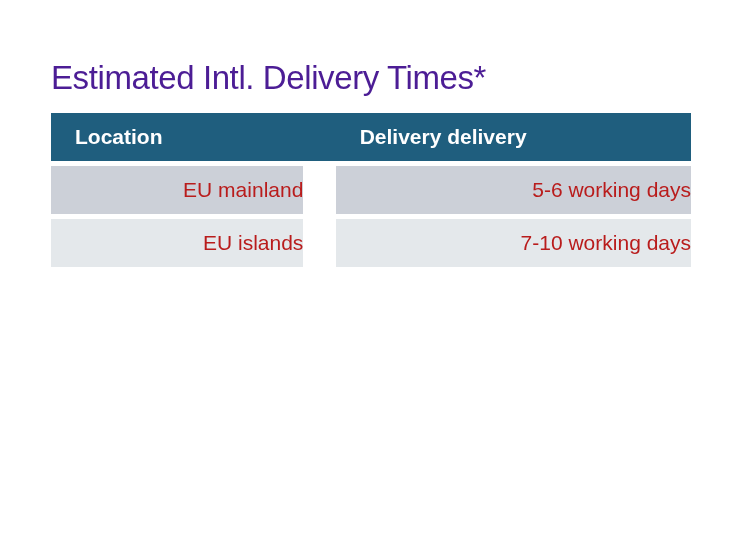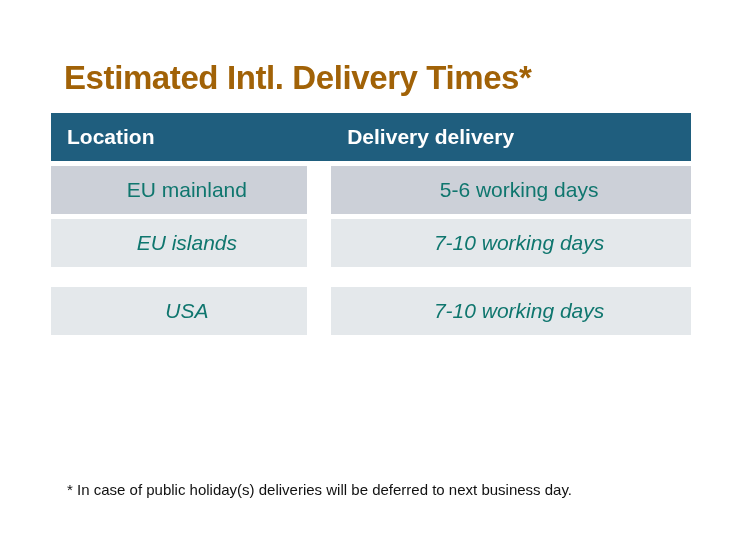--- a/index.html
+++ b/index.html
@@ -18,42 +18,41 @@
     width: 745px;
     height: 536px;
     background: #ffffff;
     box-sizing: border-box;
   }
   #page-title {
     position: absolute;
     left: 51px;
     top: 36px;
     font-size: 33px;
-    font-weight: 700;
+    font-weight: 400;
     letter-spacing: -0.4px;
-    color: #a16207;
+    color: #4c1d95;
     line-height: 40px;
     white-space: nowrap;
-    margin-left: 13px;
   }
   #delivery-table {
     position: absolute;
     left: 51px;
     top: 113px;
     width: 640px;
     border-collapse: separate;
     border-spacing: 0;
   }
   #delivery-table tr.table-header-row th {
     background: #1F5E7E;
     color: #ffffff;
     font-size: 21px;
     font-weight: 700;
     text-align: left;
-    padding: 11px 0 12px 16px;
+    padding: 11px 0 12px 24px;
     line-height: 25px;
     white-space: nowrap;
   }
   #delivery-table tr th.col-location,
   #delivery-table tr td.col-location {
     width: 262px;
     box-sizing: border-box;
   }
   #delivery-table tr th.col-delivery,
   #delivery-table tr td.col-delivery {
@@ -66,33 +65,32 @@
     padding: 0;
     background: #ffffff;
   }
   #delivery-table tr.row-spacer td {
     height: 5px;
     padding: 0;
     background: #ffffff;
   }
   #delivery-table tbody td {
     font-size: 21px;
-    color: #0f766e;
+    color: #b91c1c;
     font-weight: 400;
-    text-align: center;
+    text-align: right;
     padding: 10px 0 11px 16px;
     line-height: 27px;
     white-space: nowrap;
   }
   #delivery-table tbody tr.shade-dark td.data-cell {
     background: #CCD0D8;
   }
   #delivery-table tbody tr.shade-light td.data-cell {
     background: #E4E8EB;
-    font-style: italic;
   }
   #footnote {
     position: absolute;
     left: 67px;
     top: 480px;
     font-size: 15px;
     color: #111111;
     line-height: 20px;
     white-space: nowrap;
   }
@@ -158,24 +156,18 @@
         <td></td>
       </tr>
 
 
       <tr class="row-spacer">
         <td></td>
         <td class="spacer-col"></td>
         <td></td>
       </tr>
 
-      <tr class="shade-light">
-        <td class="col-location data-cell">USA</td>
-        <td class="spacer-col"></td>
-        <td class="col-delivery data-cell">7-10 working days</td>
-      </tr>
 
     </tbody>
   </table>
 
-  <div id="footnote">* In case of public holiday(s) deliveries will be deferred to next business day.</div>
 
 </div>
 
 </body></html>

